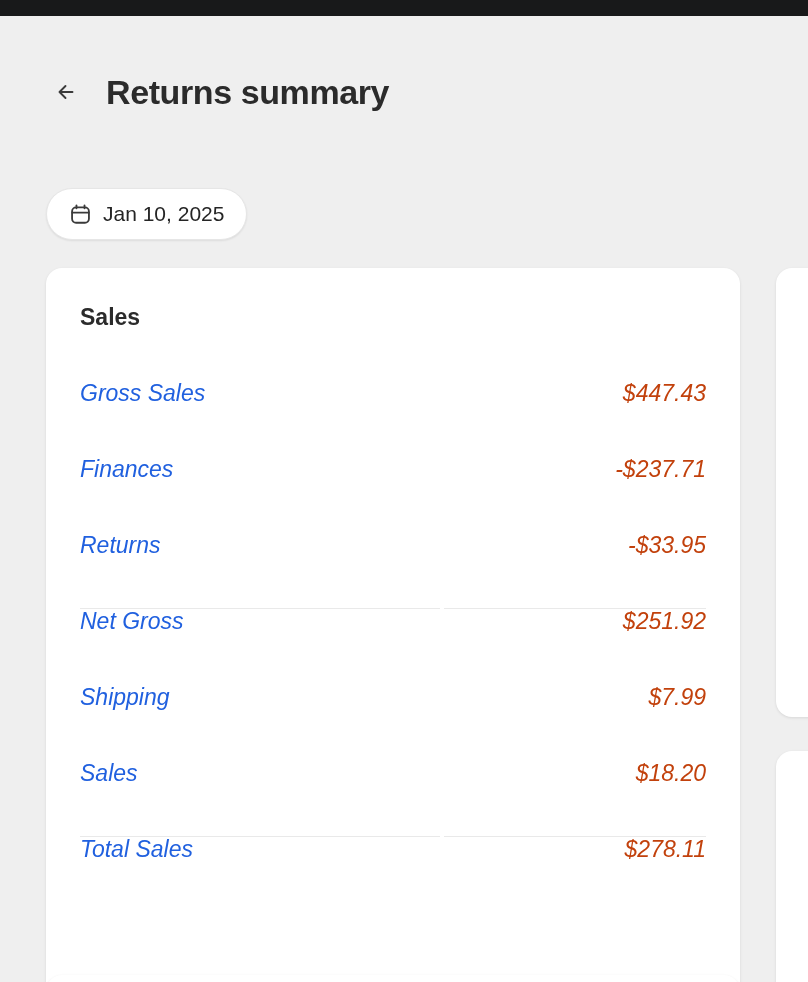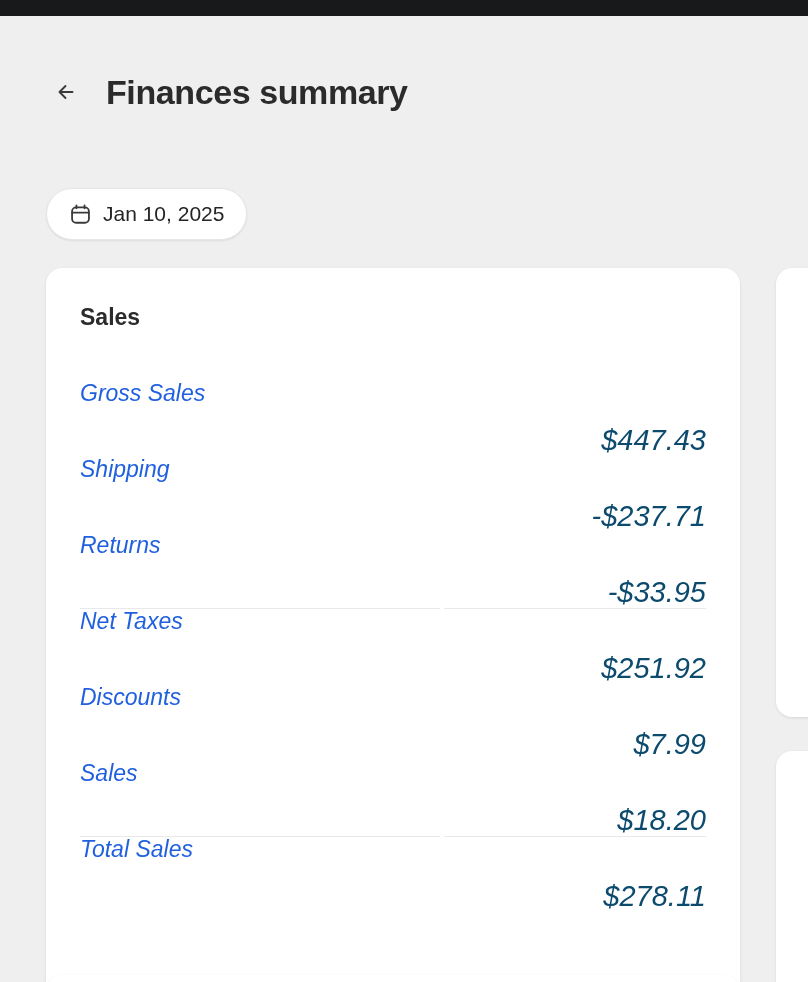--- a/index.html
+++ b/index.html
@@ -142,24 +142,23 @@
     padding: 0 34px;
     box-sizing: border-box;
     font-style: italic;
   }
   .row-label {
     font-size: 23px;
     color: #2060df;
     cursor: pointer;
   }
   .row-value {
-    font-size: 29px;
-    color: #0c4a6e;
+    font-size: 23px;
+    color: #c2410c;
     text-align: right;
-    margin-top: 44px;
   }
   
   .row.divided::before,
   .row.divided::after {
     content: "";
     position: absolute;
     top: 0;
     height: 1px;
     background: #e9e9e9;
   }
@@ -172,21 +171,21 @@
 <div class="status-bar"></div>
 
 <div class="screen">
 
   <div class="page-header">
     <button class="back-button">
       <svg width="28" height="28" viewBox="0 0 28 28" fill="none">
         <path d="M18.5 14H5.5M5.5 14L11.5 8M5.5 14L11.5 20" stroke="#3a3a3a" stroke-width="1.9" stroke-linecap="round" stroke-linejoin="round"></path>
       </svg>
     </button>
-    <div class="page-title">Finances summary</div>
+    <div class="page-title">Returns summary</div>
   </div>
 
   <div class="filter-row">
 
     <div class="pill">
       <svg width="23" height="23" viewBox="0 0 24 24" fill="none">
         <rect x="3.2" y="4.6" width="17.6" height="16" rx="4.2" stroke="#3a3a3a" stroke-width="1.9"></rect>
         <path d="M3.4 10.1H20.6" stroke="#3a3a3a" stroke-width="1.9" stroke-linecap="round"></path>
         <path d="M7.8 2.6V5.6" stroke="#3a3a3a" stroke-width="1.9" stroke-linecap="round"></path>
         <path d="M16.2 2.6V5.6" stroke="#3a3a3a" stroke-width="1.9" stroke-linecap="round"></path>
@@ -198,33 +197,33 @@
   </div>
 
   <div class="card card-sales">
     <div class="card-title">Sales</div>
     <div class="rows" id="sales-rows">
         <div class="row">
           <span class="row-label">Gross Sales</span>
           <span class="row-value">$447.43</span>
         </div>
         <div class="row">
-          <span class="row-label">Shipping</span>
+          <span class="row-label">Finances</span>
           <span class="row-value">-$237.71</span>
         </div>
         <div class="row">
           <span class="row-label">Returns</span>
           <span class="row-value">-$33.95</span>
         </div>
         <div class="row divided">
-          <span class="row-label">Net Taxes</span>
+          <span class="row-label">Net Gross</span>
           <span class="row-value">$251.92</span>
         </div>
         <div class="row">
-          <span class="row-label">Discounts</span>
+          <span class="row-label">Shipping</span>
           <span class="row-value">$7.99</span>
         </div>
         <div class="row">
           <span class="row-label">Sales</span>
           <span class="row-value">$18.20</span>
         </div>
         <div class="row divided">
           <span class="row-label">Total Sales</span>
           <span class="row-value">$278.11</span>
         </div>

